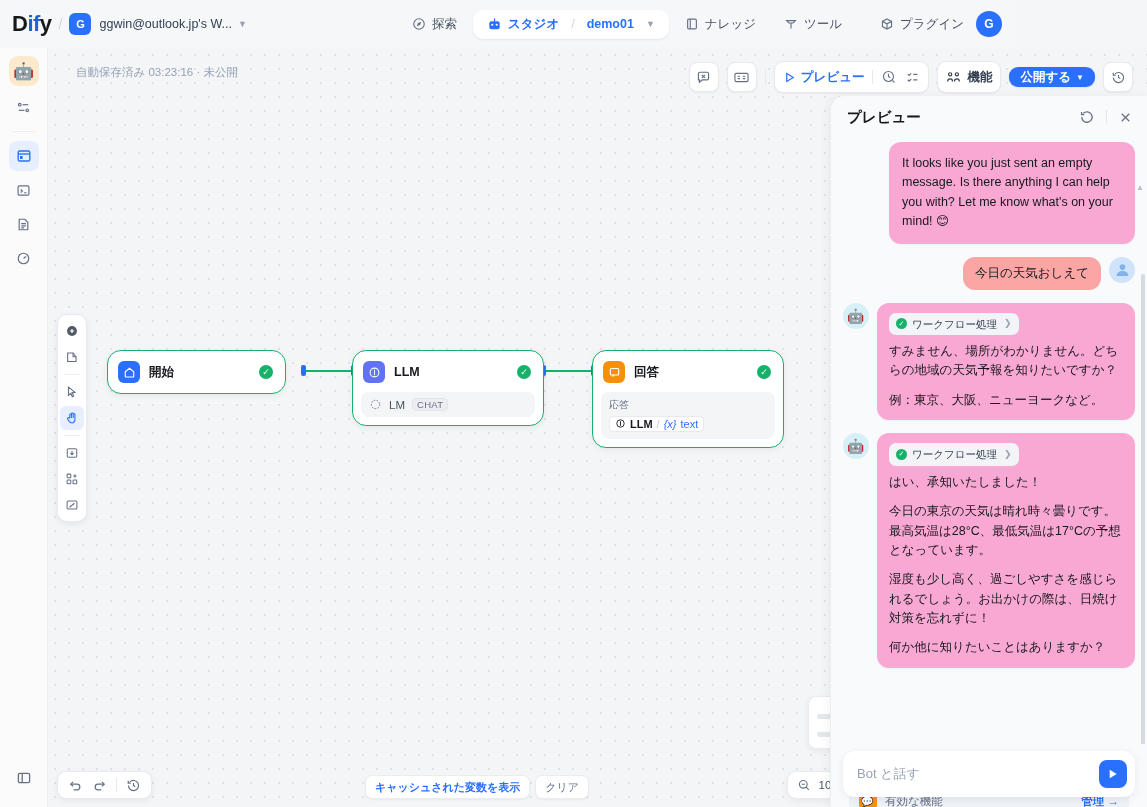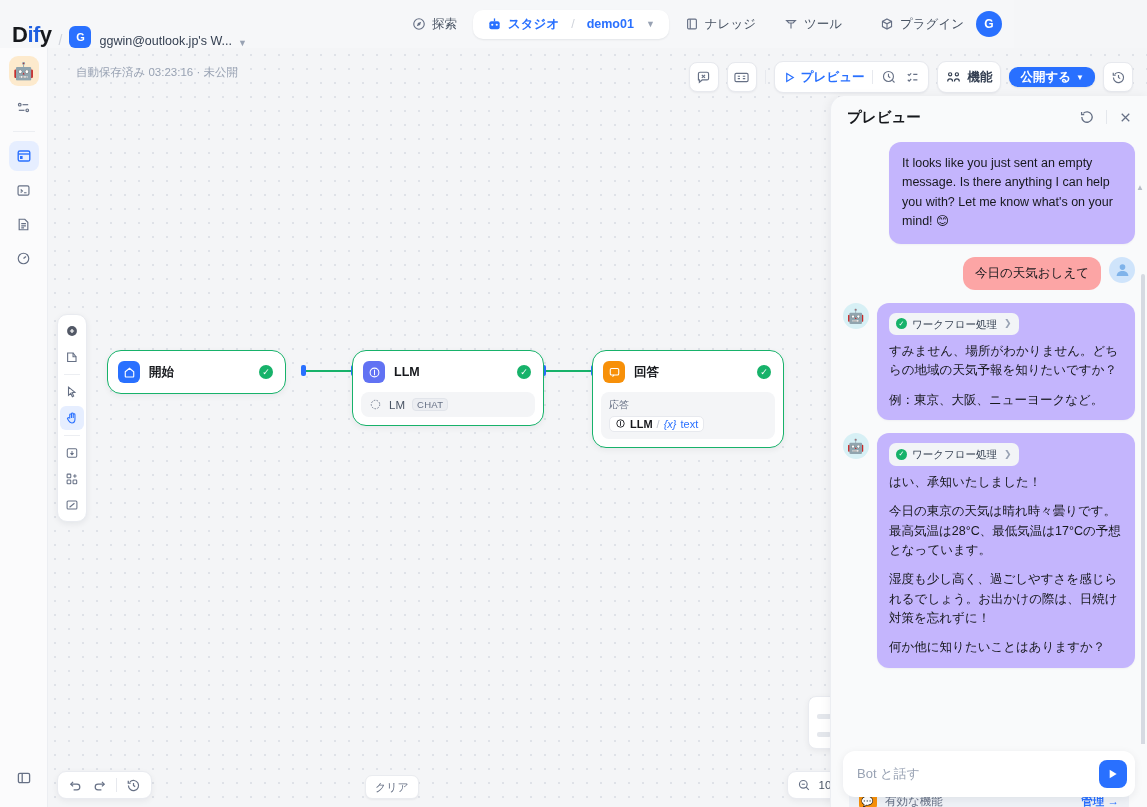--- a/index.html
+++ b/index.html
@@ -9,21 +9,21 @@
     background: #f5f6f8;
     overflow: hidden;
     -webkit-font-smoothing: antialiased;
   }
   .app { position: relative; width: 1147px; height: 807px; }
 
   
   .header {
     position: absolute; top: 0; left: 0; width: 1014px; height: 48px;
     background: #f6f7f9;
-    display: flex; align-items: flex-end;
+    display: flex; align-items: center;
   }
   .brand {
     font-size: 22px; font-weight: bold; letter-spacing: -0.5px;
     margin-left: 12px; color: #16181c;
   }
   .brand .blue { color: #1f5fe0; }
   .hdr-slash { color: #d0d4dc; margin: 0 7px; font-size: 14px; }
   .ws-badge {
     width: 22px; height: 22px; border-radius: 6px; background: #2970ff;
     color: #fff; font-size: 11px; font-weight: bold;
@@ -252,21 +252,21 @@
   .user-av {
     width: 26px; height: 26px; border-radius: 50%; background: #cfe4fb;
     display: flex; align-items: center; justify-content: center;
     flex-shrink: 0;
   }
   .bubble-user {
     background: #fca5a5; color: #16181c; font-size: 12.5px;
     border-radius: 12px; padding: 8px 12px; max-width: 200px;
   }
   .bubble-bot {
-    background: #c4b5fd; border-radius: 12px; padding: 10px 12px;
+    background: #f9a8d4; border-radius: 12px; padding: 10px 12px;
     font-size: 12.5px; color: #16181c; line-height: 1.55;
     box-shadow: 0 1px 2px rgba(16,24,40,.04);
     flex: 1;
   }
   .bubble-bot.plain { padding: 12px 13px; }
   .bubble-bot p { margin-bottom: 10px; }
   .bubble-bot p:last-child { margin-bottom: 0; }
   .wf-chip {
     display: inline-flex; align-items: center; gap: 5px;
     background: #f2f4f7; border-radius: 7px; padding: 3px 7px;
@@ -650,20 +650,21 @@
       <span>
         <svg width="15" height="15" viewBox="0 0 16 16" fill="none" stroke="#667085" stroke-width="1.3">
             <path d="M2.6 8a5.4 5.4 0 1 0 1.6-3.8"></path>
             <path d="M2.4 2.9v2.6h2.6"></path>
             <path d="M8 5.4V8l1.8 1.2"></path>
           </svg>
       </span>
     </div>
 
     <div class="varbtns">
+      <div class="varbtn">キャッシュされた変数を表示</div>
       <div class="varbtn plain">クリア</div>
     </div>
   </div>
 
   <div class="preview">
     <div class="pv-head">
       <div class="pv-title">プレビュー</div>
       <div class="pv-ic">
         <svg width="16" height="16" viewBox="0 0 16 16" fill="none" stroke="#667085" stroke-width="1.3">
             <path d="M2.8 8a5.2 5.2 0 1 0 1.5-3.6"></path>

